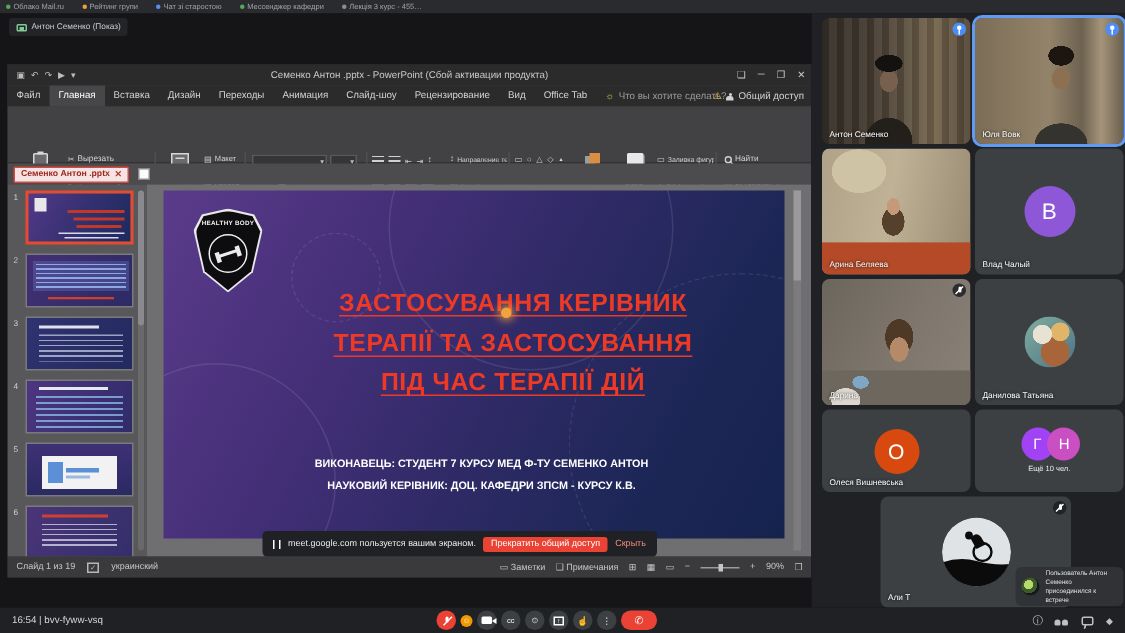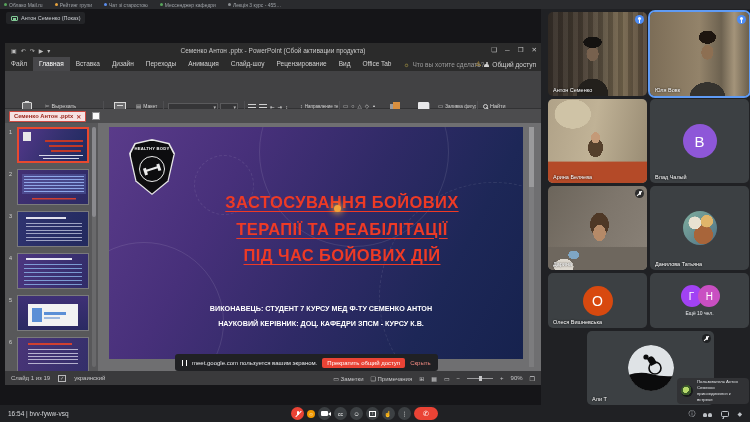--- a/index.html
+++ b/index.html
@@ -454,23 +454,23 @@
           <div class="ringd" style="left:270px;top:55px;width:230px;height:230px"></div>
           <div class="ringd" style="left:85px;top:28px;width:60px;height:60px"></div>
           <div id="shield">
             <div id="shieldin">
               <div id="logotxt">HEALTHY BODY</div>
               <span class="lring"></span>
               <span class="db"></span>
             </div>
           </div>
           <div id="stitle">
-            <div>ЗАСТОСУВАННЯ БОЙОВИХ</div>
-            <div>ТЕРАПІЇ ТА РЕАБІЛІТАЦІЇ</div>
-            <div>ПІД ЧАС  БОЙОВИХ ДІЙ</div>
+            <div>ЗАСТОСУВАННЯ КЕРІВНИК</div>
+            <div>ТЕРАПІЇ ТА ЗАСТОСУВАННЯ</div>
+            <div>ПІД ЧАС  ТЕРАПІЇ ДІЙ</div>
           </div>
           <div id="ssub">
             <div>ВИКОНАВЕЦЬ: СТУДЕНТ 7 КУРСУ МЕД Ф-ТУ СЕМЕНКО  АНТОН</div>
             <div>НАУКОВИЙ КЕРІВНИК: ДОЦ. КАФЕДРИ ЗПСМ -  КУРСУ К.В.</div>
           </div>
           <div id="cursor"></div>
         </div>
         <div id="vscroll">
             <div class="th"></div>
           </div>

